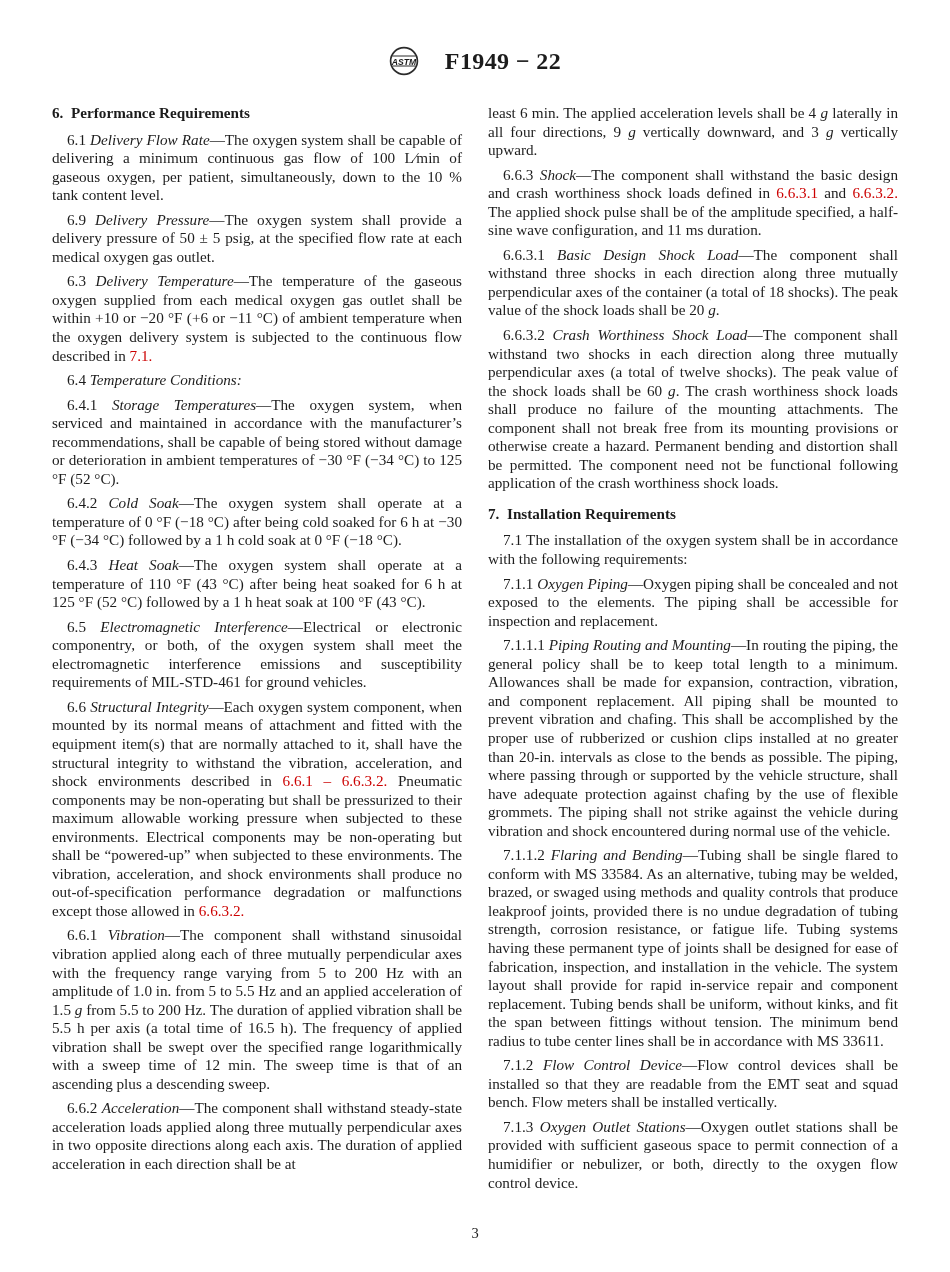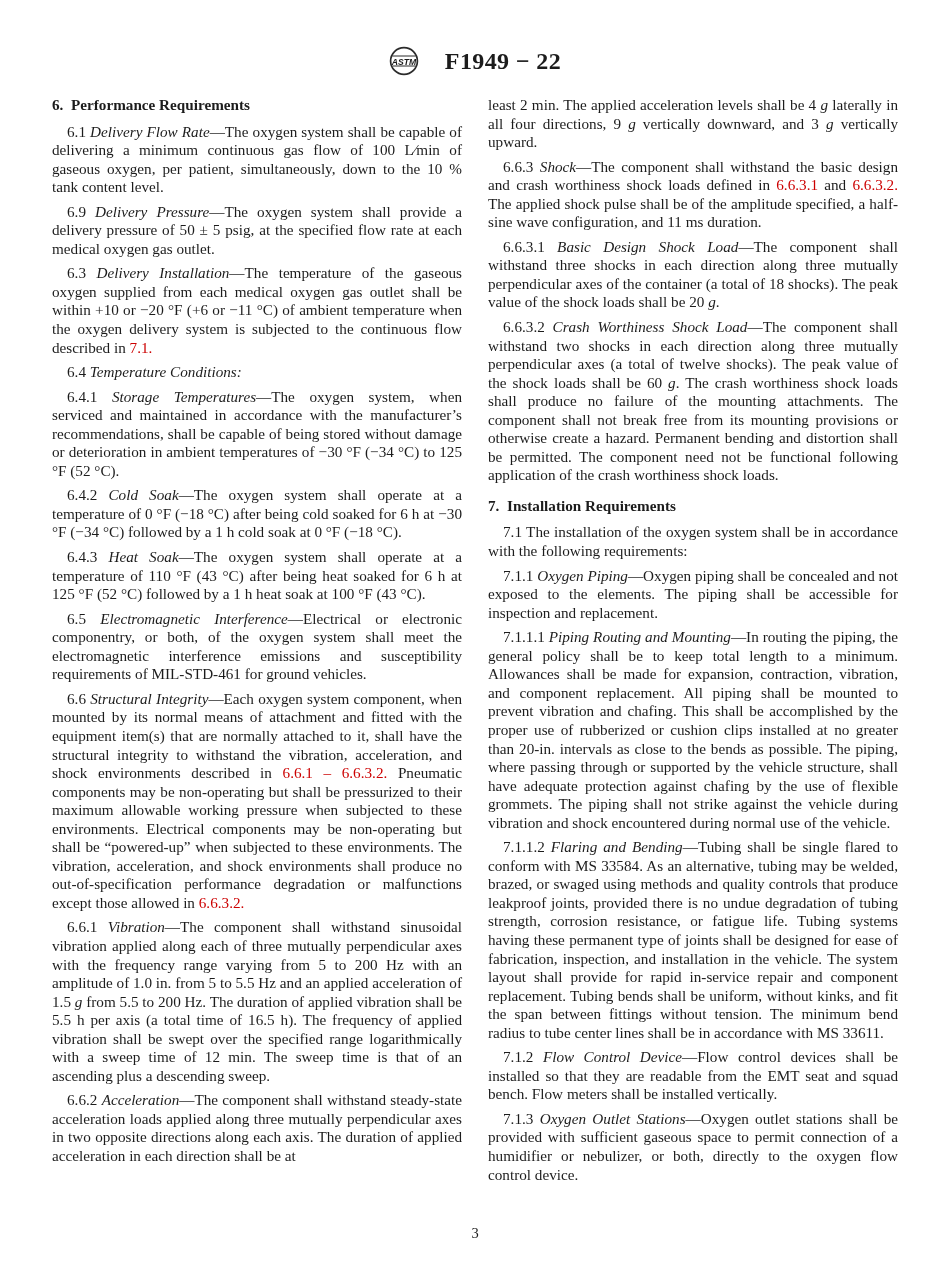--- a/index.html
+++ b/index.html
@@ -26,21 +26,21 @@
     padding:16px 52px 0 52px;
     box-sizing:border-box;
   }
   .col{
     width:410px;
     font-size:15.2px;
     line-height:1.22;
     text-align:justify;
     hyphens:auto;-webkit-hyphens:auto;
   }
-  .col > :first-child{margin-top:4px;}
+  .col > :first-child{margin-top:12px;}
   h2.heading{
     font-size:15.2px;font-weight:bold;
     margin:12px 0 8px 0;
   }
   p.para{margin:0 0 6px 0;text-indent:15px;}
   p.cont{margin:0 0 6px 0;text-indent:0;}
   .it{font-style:italic;}
   .ref{color:var(--link-red);cursor:pointer;}
   .footer{
     position:absolute;left:0;bottom:30px;width:100%;
@@ -62,32 +62,32 @@
       </svg>
     </span>
     <span class="doc-number">F1949 − 22</span>
   </header>
 
   <main class="content">
     <div class="col" id="col-left">
         <h2 class="heading"><span>6. Performance Requirements</span></h2>
         <p class="para"><span>6.1 </span><span class="it">Delivery Flow Rate</span><span>—The oxygen system shall be capable of delivering a minimum continuous gas flow of 100 L⁄min of gaseous oxygen, per patient, simultaneously, down to the 10 % tank content level.</span></p>
         <p class="para"><span>6.9 </span><span class="it">Delivery Pressure</span><span>—The oxygen system shall provide a delivery pressure of 50 ± 5 psig, at the specified flow rate at each medical oxygen gas outlet.</span></p>
-        <p class="para"><span>6.3 </span><span class="it">Delivery Installation</span><span>—The temperature of the gaseous oxygen supplied from each medical oxygen gas outlet shall be within +10 or −20 °F (+6 or −11 °C) of ambient temperature when the oxygen delivery system is subjected to the continuous flow described in </span><span class="ref">7.1.</span></p>
+        <p class="para"><span>6.3 </span><span class="it">Delivery Temperature</span><span>—The temperature of the gaseous oxygen supplied from each medical oxygen gas outlet shall be within +10 or −20 °F (+6 or −11 °C) of ambient temperature when the oxygen delivery system is subjected to the continuous flow described in </span><span class="ref">7.1.</span></p>
         <p class="para"><span>6.4 </span><span class="it">Temperature Conditions:</span></p>
         <p class="para"><span>6.4.1 </span><span class="it">Storage Temperatures</span><span>—The oxygen system, when serviced and maintained in accordance with the manufacturer’s recommendations, shall be capable of being stored without damage or deterioration in ambient temperatures of −30 °F (−34 °C) to 125 °F (52 °C).</span></p>
         <p class="para"><span>6.4.2 </span><span class="it">Cold Soak</span><span>—The oxygen system shall operate at a temperature of 0 °F (−18 °C) after being cold soaked for 6 h at −30 °F (−34 °C) followed by a 1 h cold soak at 0 °F (−18 °C).</span></p>
         <p class="para"><span>6.4.3 </span><span class="it">Heat Soak</span><span>—The oxygen system shall operate at a temperature of 110 °F (43 °C) after being heat soaked for 6 h at 125 °F (52 °C) followed by a 1 h heat soak at 100 °F (43 °C).</span></p>
         <p class="para"><span>6.5 </span><span class="it">Electromagnetic Interference</span><span>—Electrical or electronic componentry, or both, of the oxygen system shall meet the electromagnetic interference emissions and susceptibility requirements of MIL-STD-461 for ground vehicles.</span></p>
         <p class="para"><span>6.6 </span><span class="it">Structural Integrity</span><span>—Each oxygen system component, when mounted by its normal means of attachment and fitted with the equipment item(s) that are normally attached to it, shall have the structural integrity to withstand the vibration, acceleration, and shock environments described in </span><span class="ref">6.6.1 – 6.6.3.2.</span><span> Pneumatic components may be non-operating but shall be pressurized to their maximum allowable working pressure when subjected to these environments. Electrical components may be non-operating but shall be “powered-up” when subjected to these environments. The vibration, acceleration, and shock environments shall produce no out-of-specification performance degradation or malfunctions except those allowed in </span><span class="ref">6.6.3.2.</span></p>
         <p class="para"><span>6.6.1 </span><span class="it">Vibration</span><span>—The component shall withstand sinusoidal vibration applied along each of three mutually perpendicular axes with the frequency range varying from 5 to 200 Hz with an amplitude of 1.0 in. from 5 to 5.5 Hz and an applied acceleration of 1.5 </span><span class="it">g</span><span> from 5.5 to 200 Hz. The duration of applied vibration shall be 5.5 h per axis (a total time of 16.5 h). The frequency of applied vibration shall be swept over the specified range logarithmically with a sweep time of 12 min. The sweep time is that of an ascending plus a descending sweep.</span></p>
         <p class="para"><span>6.6.2 </span><span class="it">Acceleration</span><span>—The component shall withstand steady-state acceleration loads applied along three mutually perpendicular axes in two opposite directions along each axis. The duration of applied acceleration in each direction shall be at</span></p>
       </div>
     <div class="col" id="col-right">
-        <p class="cont"><span>least 2 min. The applied acceleration levels shall be 4 </span><span class="it">g</span><span> laterally in all four directions, 9 </span><span class="it">g</span><span> vertically downward, and 3 </span><span class="it">g</span><span> vertically upward.</span></p>
+        <p class="cont"><span>least 6 min. The applied acceleration levels shall be 4 </span><span class="it">g</span><span> laterally in all four directions, 9 </span><span class="it">g</span><span> vertically downward, and 3 </span><span class="it">g</span><span> vertically upward.</span></p>
         <p class="para"><span>6.6.3 </span><span class="it">Shock</span><span>—The component shall withstand the basic design and crash worthiness shock loads defined in </span><span class="ref">6.6.3.1</span><span> and </span><span class="ref">6.6.3.2.</span><span> The applied shock pulse shall be of the amplitude specified, a half-sine wave configuration, and 11 ms duration.</span></p>
         <p class="para"><span>6.6.3.1 </span><span class="it">Basic Design Shock Load</span><span>—The component shall withstand three shocks in each direction along three mutually perpendicular axes of the container (a total of 18 shocks). The peak value of the shock loads shall be 20 </span><span class="it">g</span><span>.</span></p>
         <p class="para"><span>6.6.3.2 </span><span class="it">Crash Worthiness Shock Load</span><span>—The component shall withstand two shocks in each direction along three mutually perpendicular axes (a total of twelve shocks). The peak value of the shock loads shall be 60 </span><span class="it">g</span><span>. The crash worthiness shock loads shall produce no failure of the mounting attachments. The component shall not break free from its mounting provisions or otherwise create a hazard. Permanent bending and distortion shall be permitted. The component need not be functional following application of the crash worthiness shock loads.</span></p>
         <h2 class="heading"><span>7. Installation Requirements</span></h2>
         <p class="para"><span>7.1 The installation of the oxygen system shall be in accordance with the following requirements:</span></p>
         <p class="para"><span>7.1.1 </span><span class="it">Oxygen Piping</span><span>—Oxygen piping shall be concealed and not exposed to the elements. The piping shall be accessible for inspection and replacement.</span></p>
         <p class="para"><span>7.1.1.1 </span><span class="it">Piping Routing and Mounting</span><span>—In routing the piping, the general policy shall be to keep total length to a minimum. Allowances shall be made for expansion, contraction, vibration, and component replacement. All piping shall be mounted to prevent vibration and chafing. This shall be accomplished by the proper use of rubberized or cushion clips installed at no greater than 20-in. intervals as close to the bends as possible. The piping, where passing through or supported by the vehicle structure, shall have adequate protection against chafing by the use of flexible grommets. The piping shall not strike against the vehicle during vibration and shock encountered during normal use of the vehicle.</span></p>
         <p class="para"><span>7.1.1.2 </span><span class="it">Flaring and Bending</span><span>—Tubing shall be single flared to conform with MS 33584. As an alternative, tubing may be welded, brazed, or swaged using methods and quality controls that produce leakproof joints, provided there is no undue degradation of tubing strength, corrosion resistance, or fatigue life. Tubing systems having these permanent type of joints shall be designed for ease of fabrication, inspection, and installation in the vehicle. The system layout shall provide for rapid in-service repair and component replacement. Tubing bends shall be uniform, without kinks, and fit the span between fittings without tension. The minimum bend radius to tube center lines shall be in accordance with MS 33611.</span></p>
         <p class="para"><span>7.1.2 </span><span class="it">Flow Control Device</span><span>—Flow control devices shall be installed so that they are readable from the EMT seat and squad bench. Flow meters shall be installed vertically.</span></p>
         <p class="para"><span>7.1.3 </span><span class="it">Oxygen Outlet Stations</span><span>—Oxygen outlet stations shall be provided with sufficient gaseous space to permit connection of a humidifier or nebulizer, or both, directly to the oxygen flow control device.</span></p>

